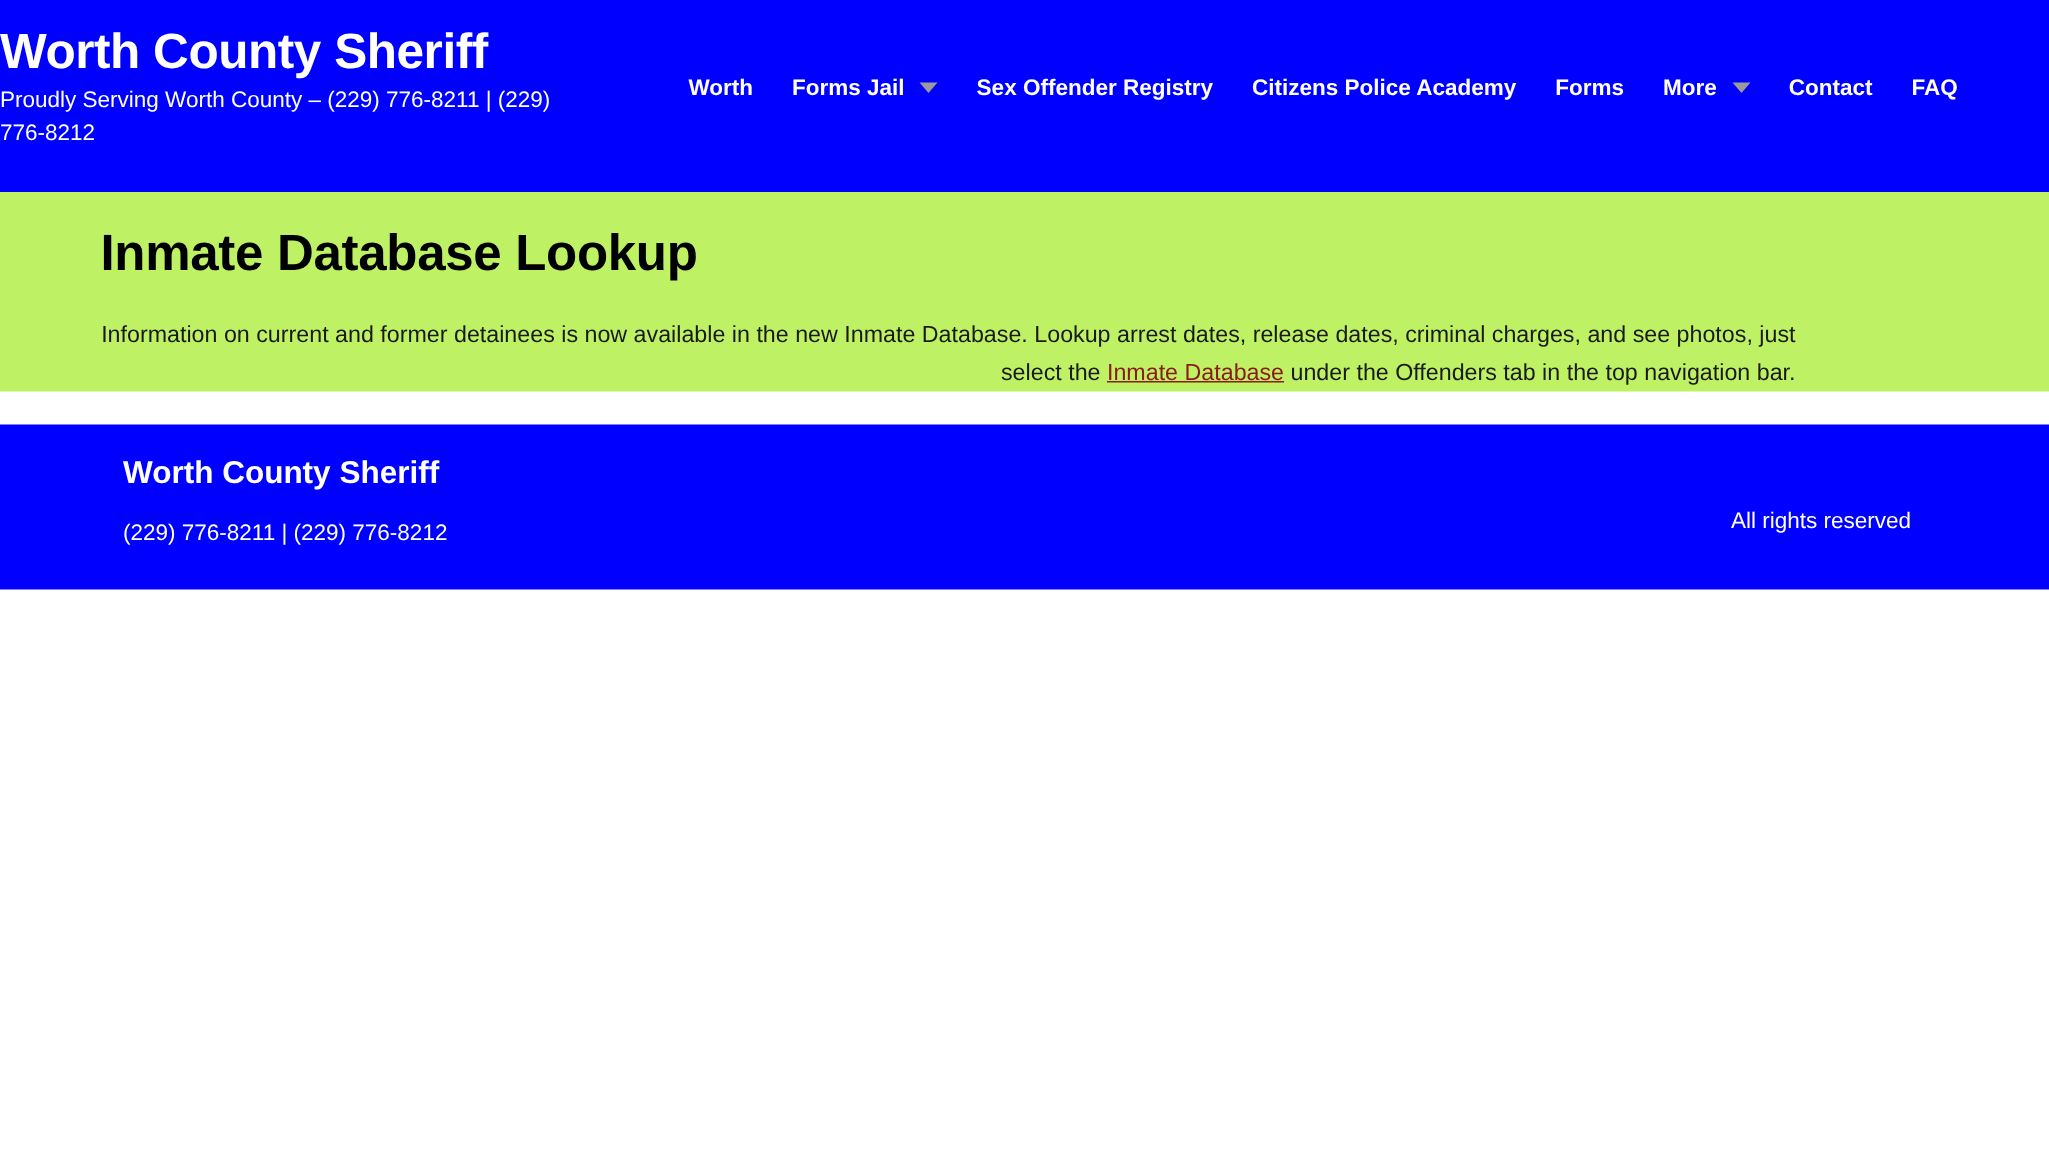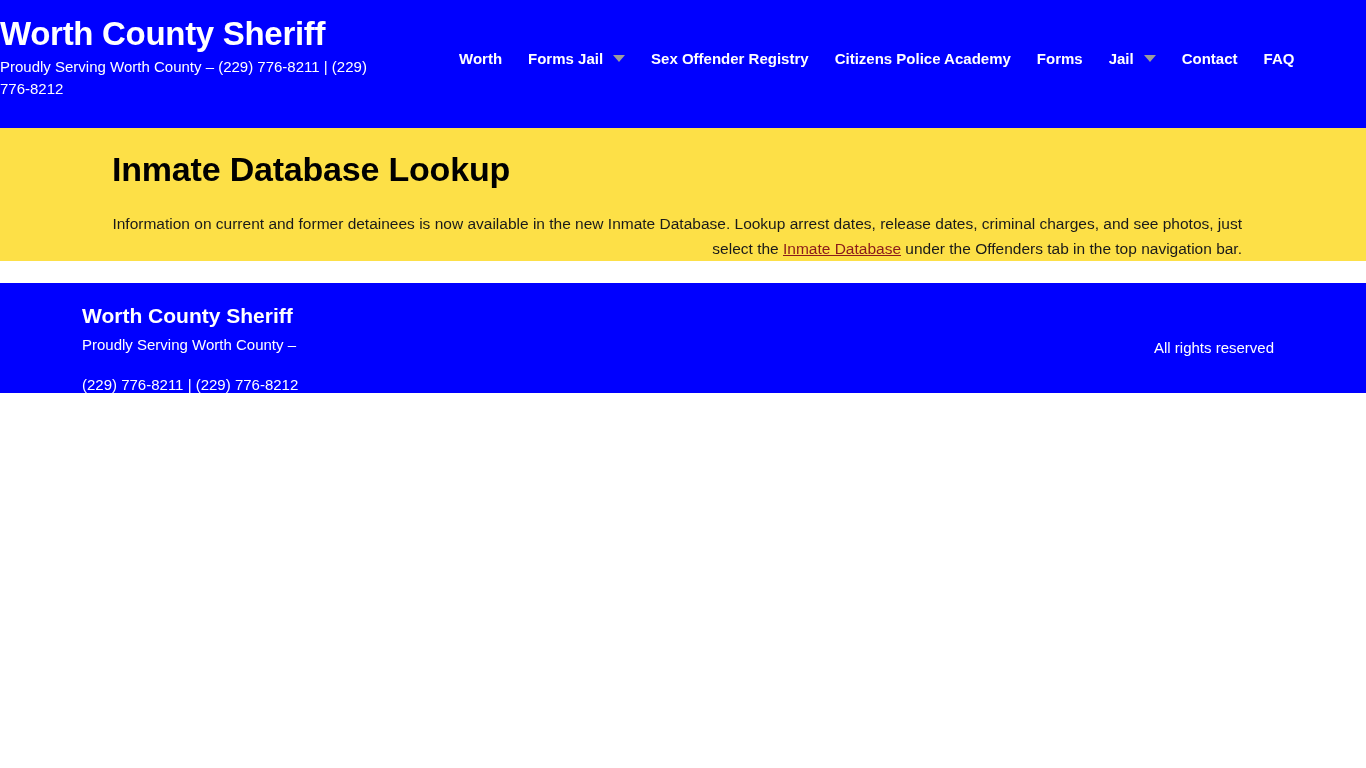--- a/index.html
+++ b/index.html
@@ -69,22 +69,22 @@
     display: inline-block;
     width: 0;
     height: 0;
     border-left: 6px solid transparent;
     border-right: 6px solid transparent;
     border-top: 7px solid #9b9b9b;
   }
 
   
   .content {
-    background: #fde047;
-    padding: 0 0 0 112px;
+    background: #bef264;
+    padding: 0 0 0 67px;
   }
   .page-title {
     font-size: 34px;
     font-weight: bold;
     color: #000000;
     margin: 0;
     padding-top: 22px;
     letter-spacing: -0.2px;
   }
   .page-body {
@@ -156,21 +156,21 @@
     <a class="nav-item">
       <span>Sex Offender Registry</span>
     </a>
     <a class="nav-item">
       <span>Citizens Police Academy</span>
     </a>
     <a class="nav-item">
       <span>Forms</span>
     </a>
     <a class="nav-item">
-      <span>Jail</span>
+      <span>More</span>
       <span class="caret"></span>
     </a>
     <a class="nav-item">
       <span>Contact</span>
     </a>
     <a class="nav-item">
       <span>FAQ</span>
     </a>
   </nav>
 </header>
@@ -178,19 +178,18 @@
 <main class="content">
   <h1 class="page-title">Inmate Database Lookup</h1>
   <p class="page-body">
     <span>Information on current and former detainees is now available in the new Inmate Database. Lookup arrest dates, release dates, criminal charges, and see photos, just select the </span><a class="inline-link">Inmate Database</a><span> under the Offenders tab in the top navigation bar.</span>
   </p>
 </main>
 
 <footer class="site-footer">
   <div class="footer-brand">
     <div class="footer-title">Worth County Sheriff</div>
-    <div class="footer-tagline">Proudly Serving Worth County –</div>
     <div class="footer-tagline" style="margin-top:16px">(229) 776-8211 | (229) 776-8212</div>
   </div>
   <div class="footer-rights">All rights reserved</div>
 </footer>
 
 <div class="filler"></div>
 
 </body></html>

